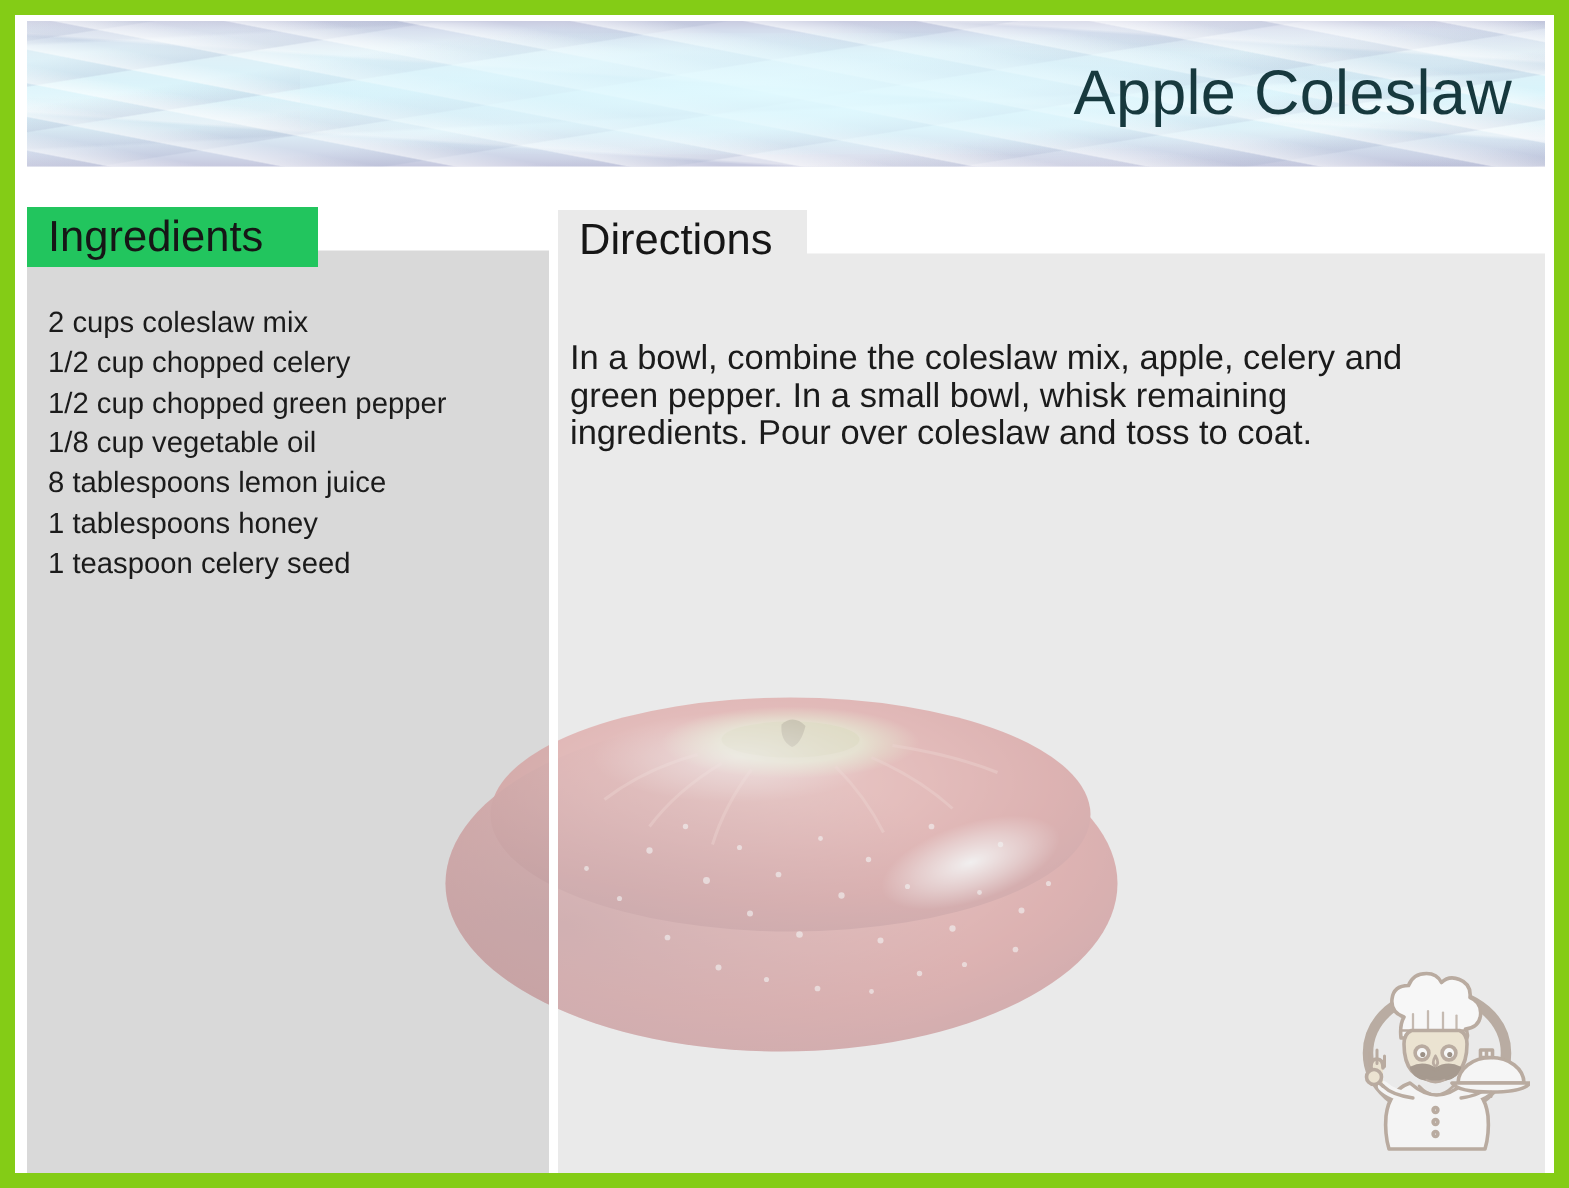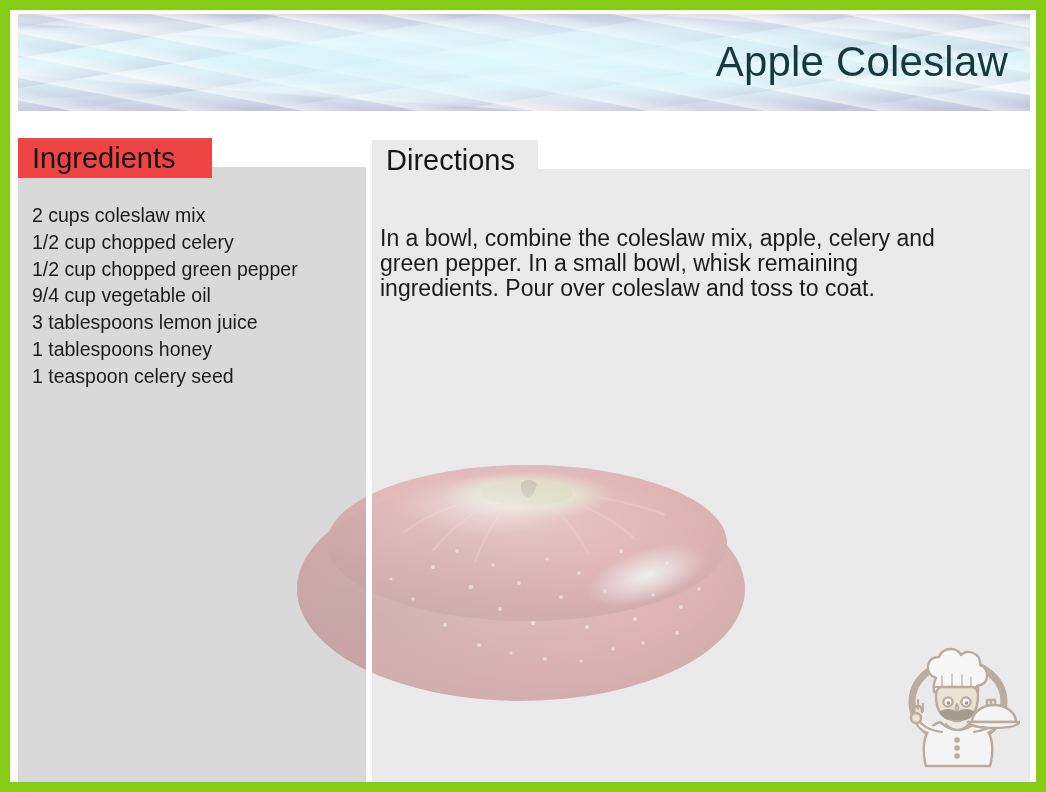--- a/index.html
+++ b/index.html
@@ -116,21 +116,21 @@
     display: flex;
     align-items: center;
     padding-left: 14px;
     box-sizing: border-box;
   }
   .tab-ingredients {
     left: 8px;
     top: 128px;
     width: 194px;
     height: 40px;
-    background: #ef4444;
+    background: #22c55e;
   }
   .tab-directions {
     left: 362px;
     top: 130px;
     width: 166px;
     height: 40px;
     background: #eaeaea;
   }
   .tab-label {
     font-size: 29px;
@@ -312,22 +312,22 @@
   </div>
 
   <div class="tab tab-directions">
     <span class="tab-label">Directions</span>
   </div>
 
   <ul class="ingredients-list">
     <li>2 cups coleslaw mix</li>
     <li>1/2 cup chopped celery</li>
     <li>1/2 cup chopped green pepper</li>
-    <li>9/4 cup vegetable oil</li>
-    <li>3 tablespoons lemon juice</li>
+    <li>1/8 cup vegetable oil</li>
+    <li>8 tablespoons lemon juice</li>
     <li>1 tablespoons honey</li>
     <li>1 teaspoon celery seed</li>
   </ul>
 
   <p class="directions-body">In a bowl, combine the coleslaw mix, apple, celery and green pepper. In a small bowl, whisk remaining ingredients. Pour over coleslaw and toss to coat.</p>
 
   <div class="chef-logo">
     <svg viewBox="0 0 124 122" xmlns="http://www.w3.org/2000/svg" aria-hidden="true">
       <g fill="none" stroke="#9c8573" stroke-width="2.4" stroke-linecap="round" stroke-linejoin="round">
 

